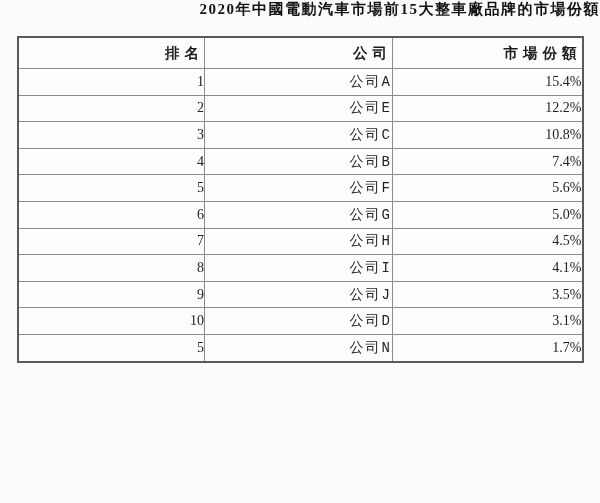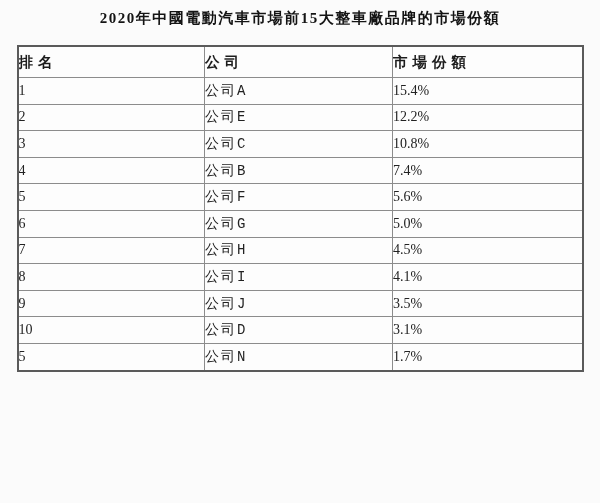--- a/index.html
+++ b/index.html
@@ -8,40 +8,39 @@
   }
   body {
     width: 600px;
     height: 503px;
     background: #fbfbfb;
     font-family: "Liberation Serif", "DejaVu Serif", serif;
     color: #1c1c1c;
     overflow: hidden;
   }
   .page-title {
-    text-align: center;
+    text-align: right;
     font-weight: bold;
     font-size: 15px;
     letter-spacing: 1.5px;
-    padding-top: 9px;
     color: #141414;
     white-space: nowrap;
   }
   table.data-table {
     border-collapse: collapse;
     table-layout: fixed;
     width: 565px;
     margin: 17px auto 0 auto;
     background: #fdfdfd;
     border: 2px solid #5a5a5a;
   }
   table.data-table th,
   table.data-table td {
     border: 1px solid #8c8c8c;
-    text-align: left;
+    text-align: right;
     vertical-align: middle;
     font-size: 14px;
     padding: 0;
     overflow: hidden;
     white-space: nowrap;
   }
   table.data-table th {
     height: 30px;
     font-weight: bold;
     letter-spacing: 5px;

